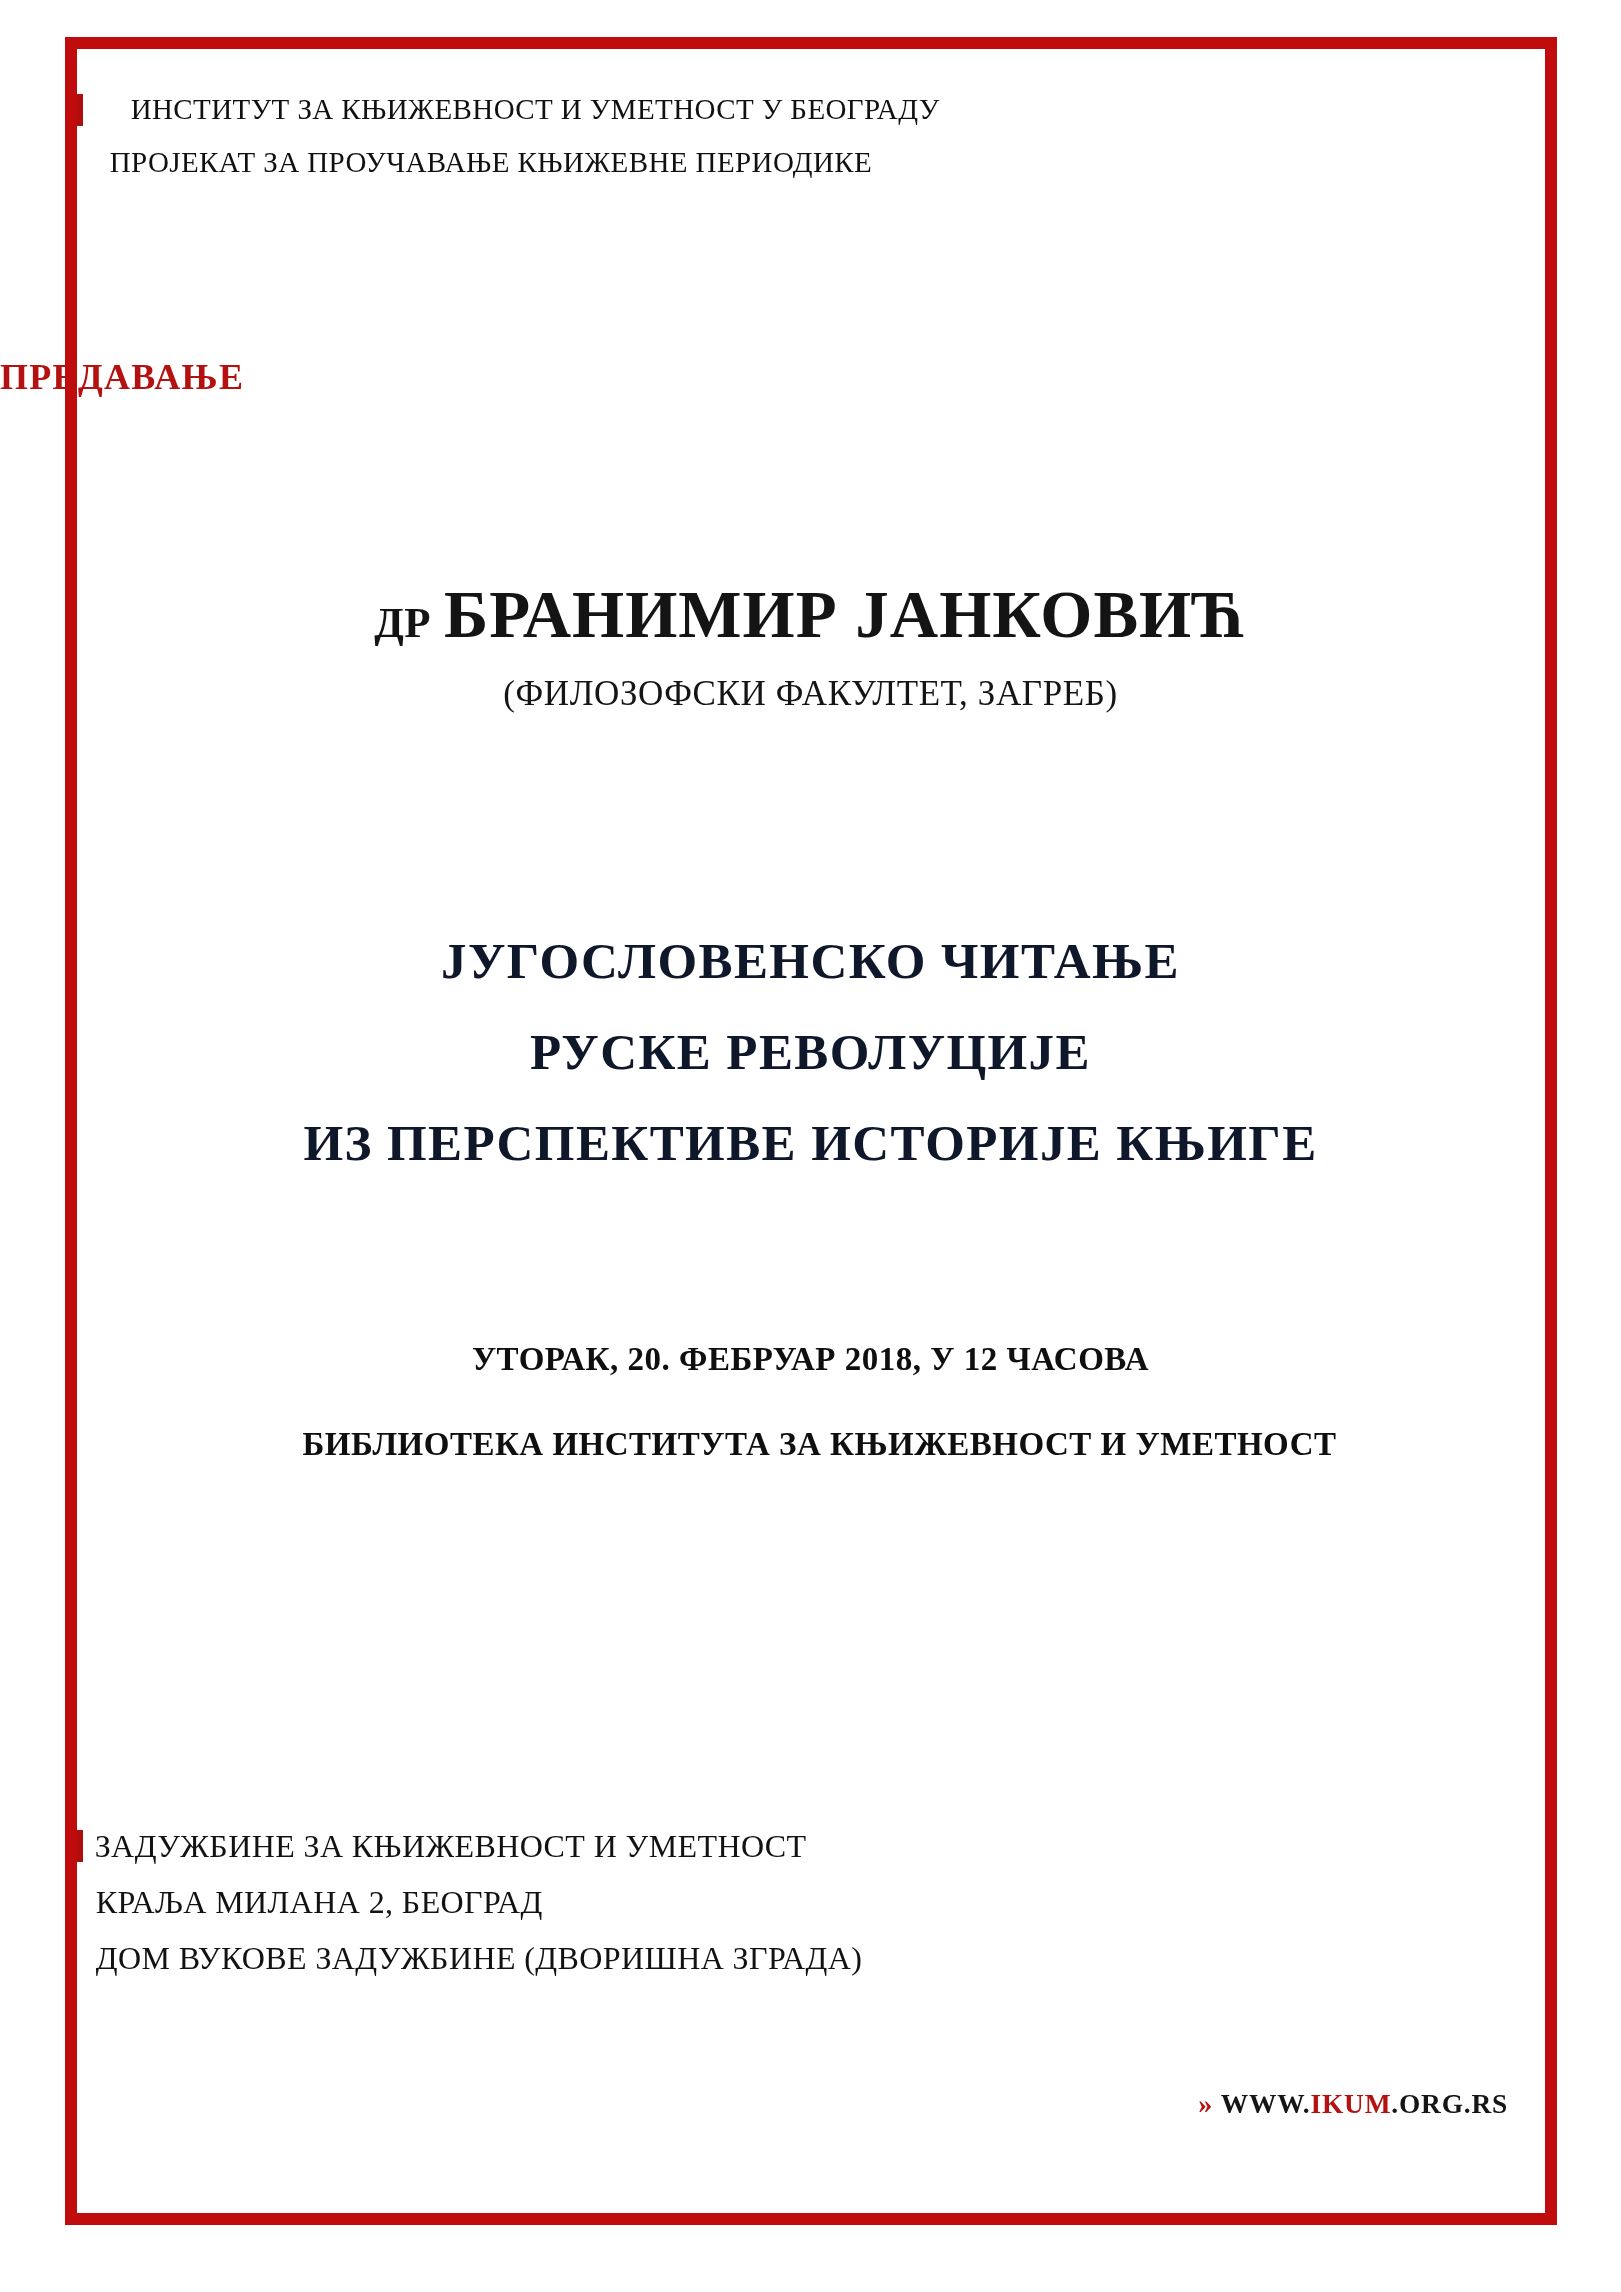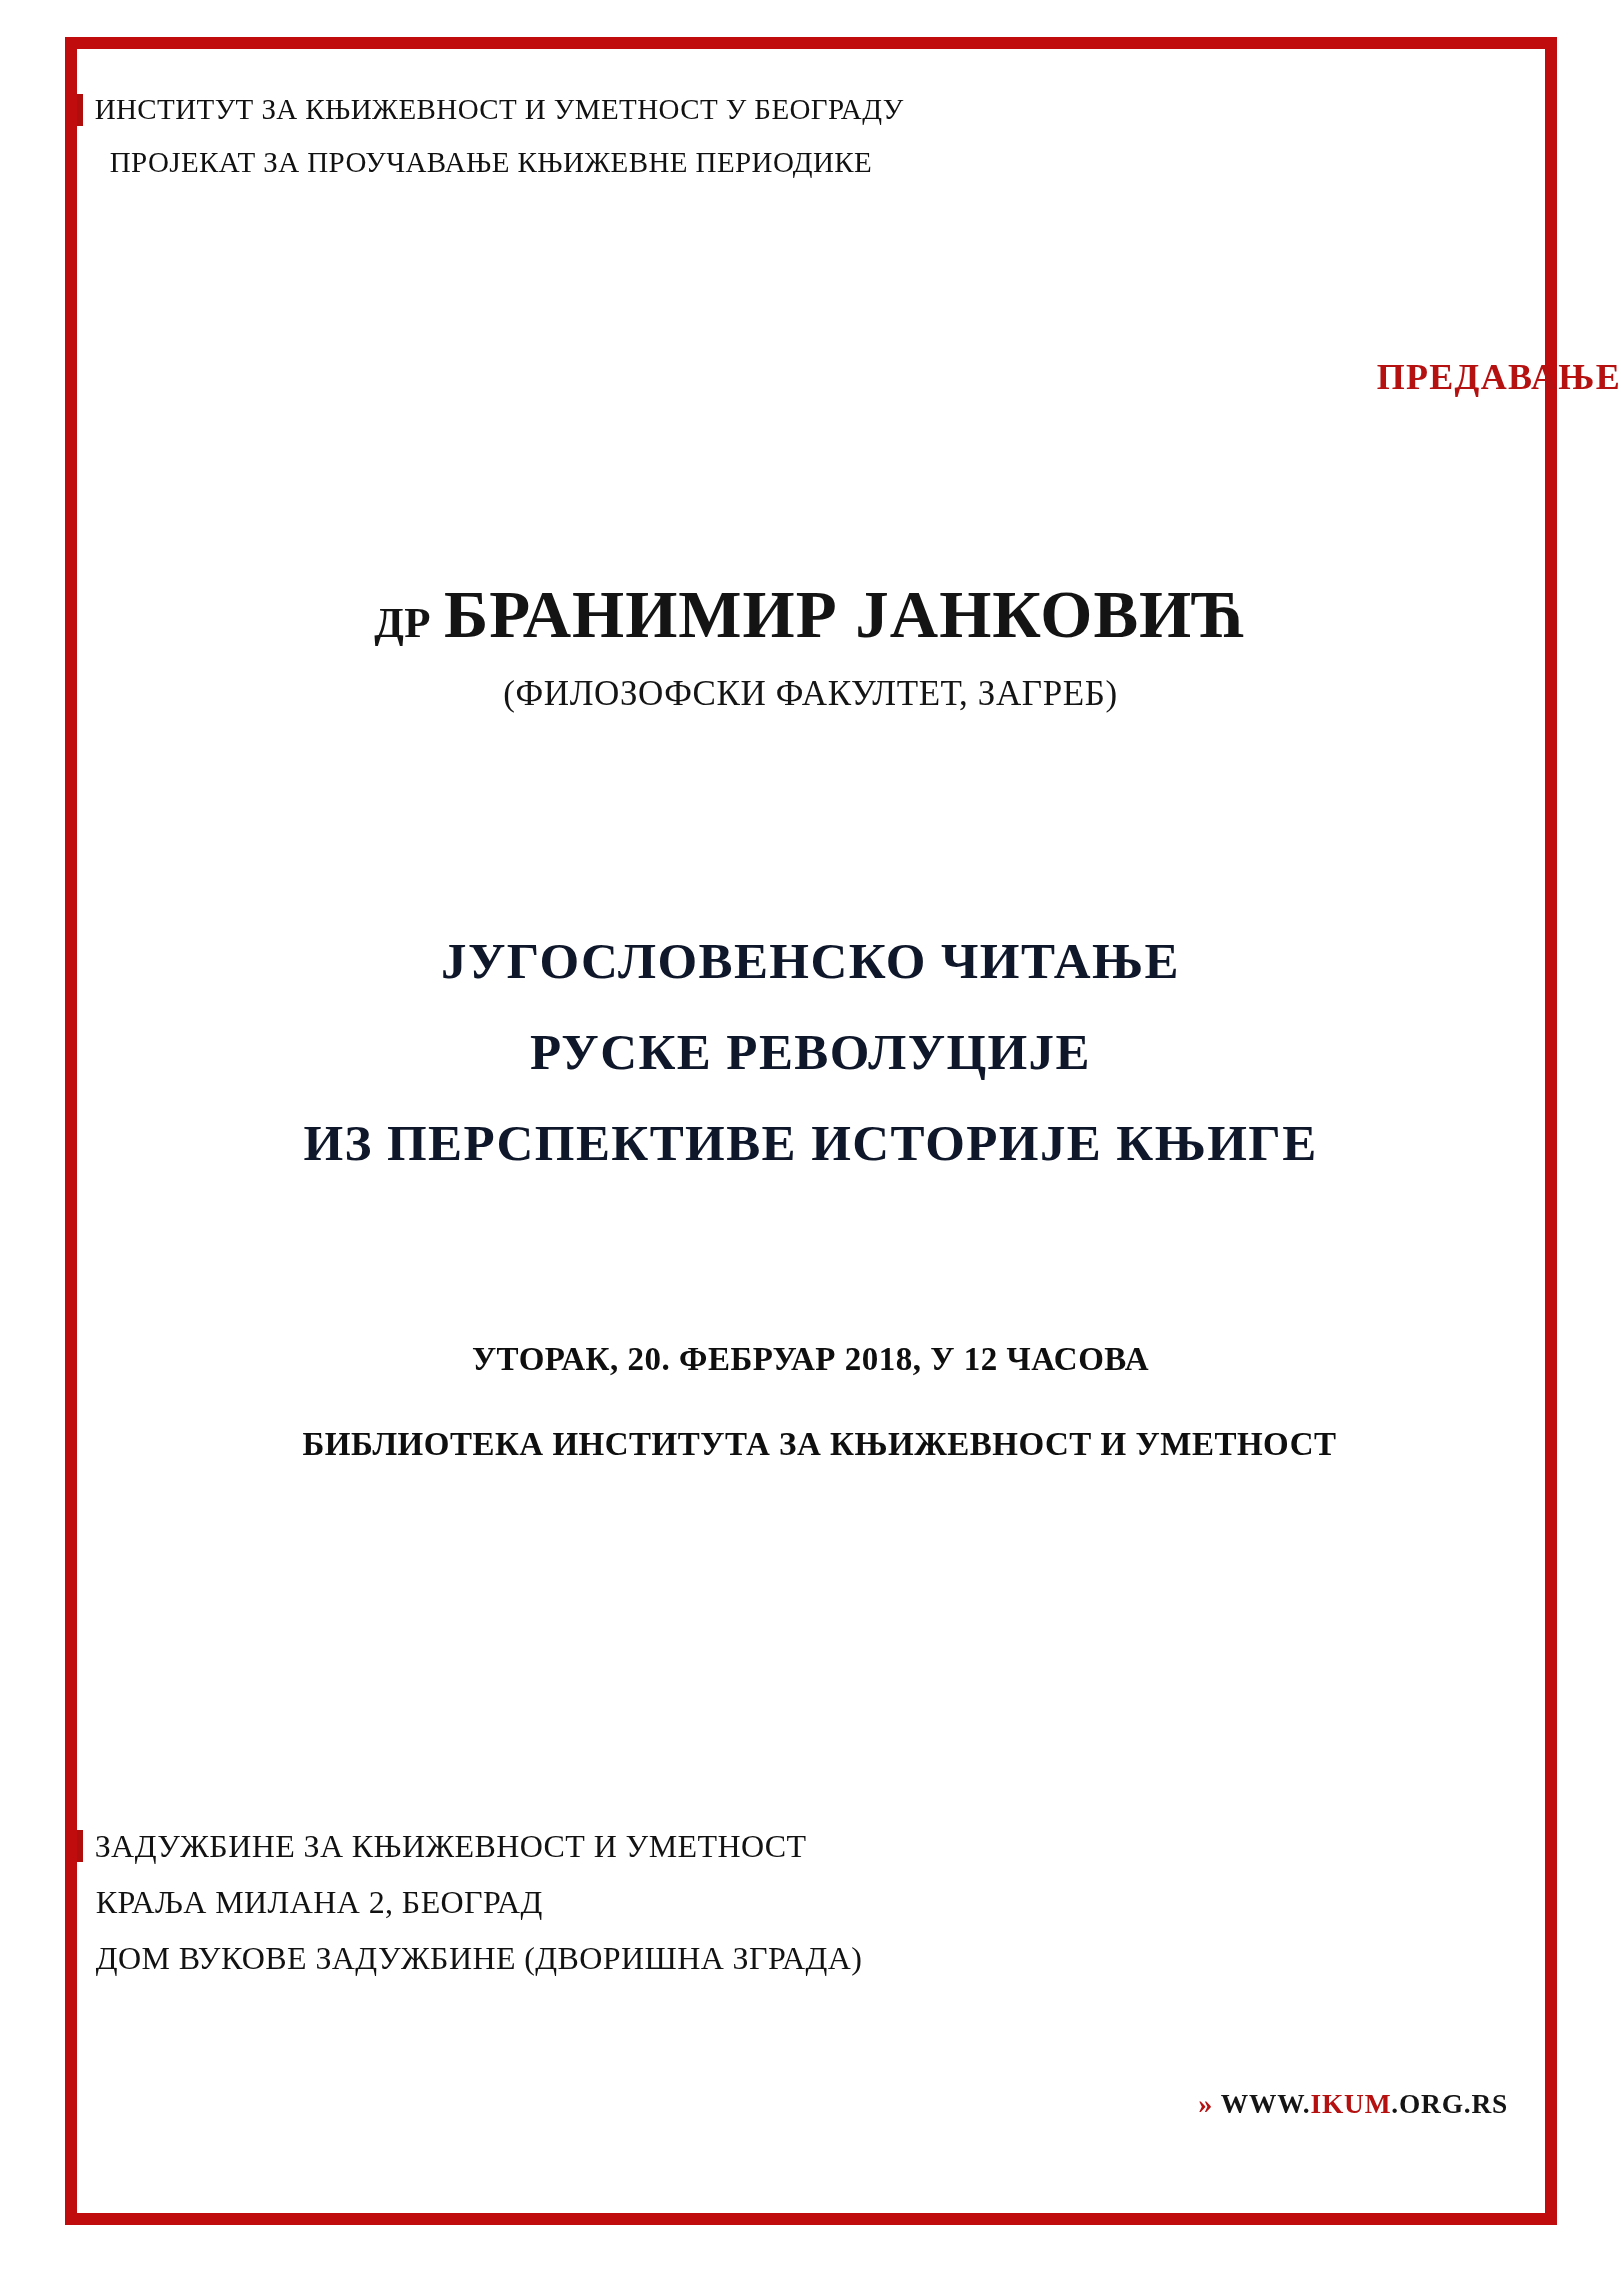--- a/index.html
+++ b/index.html
@@ -58,32 +58,33 @@
   .redbar.hidden {
     visibility: hidden;
   }
   .header-text {
     font-family: "Liberation Serif", "DejaVu Serif", serif;
     font-size: 29px;
     letter-spacing: 0.4px;
     color: #111111;
     white-space: nowrap;
     font-variant: normal;
+    margin-left: 36px;
   }
   .header-row.second .header-text {
     margin-left: 15px;
   }
 
   
   .kicker {
     position: absolute;
     top: 356px;
     left: 0;
     width: 100%;
-    text-align: right;
+    text-align: left;
     font-size: 36px;
     font-weight: bold;
     color: #b51111;
     letter-spacing: 1.3px;
   }
 
   
   .speaker {
     position: absolute;
     top: 576px;

